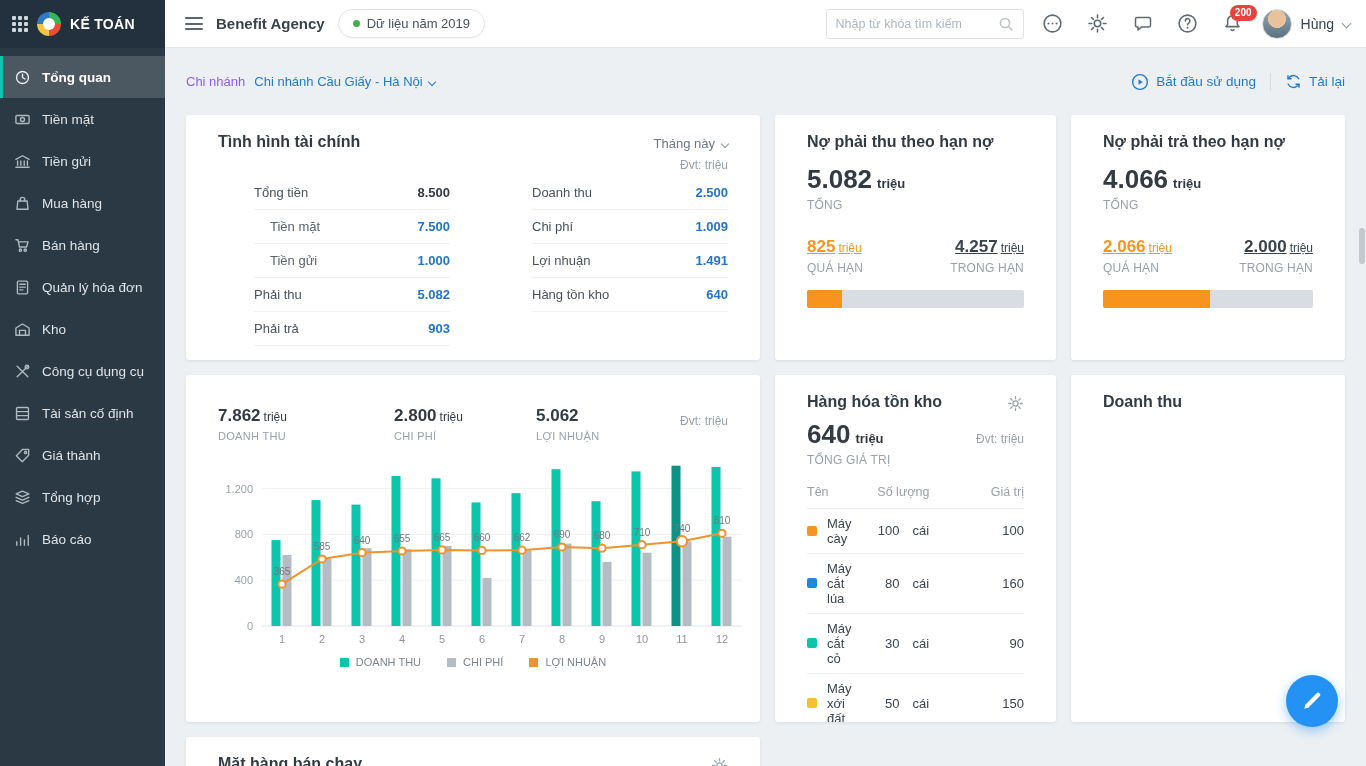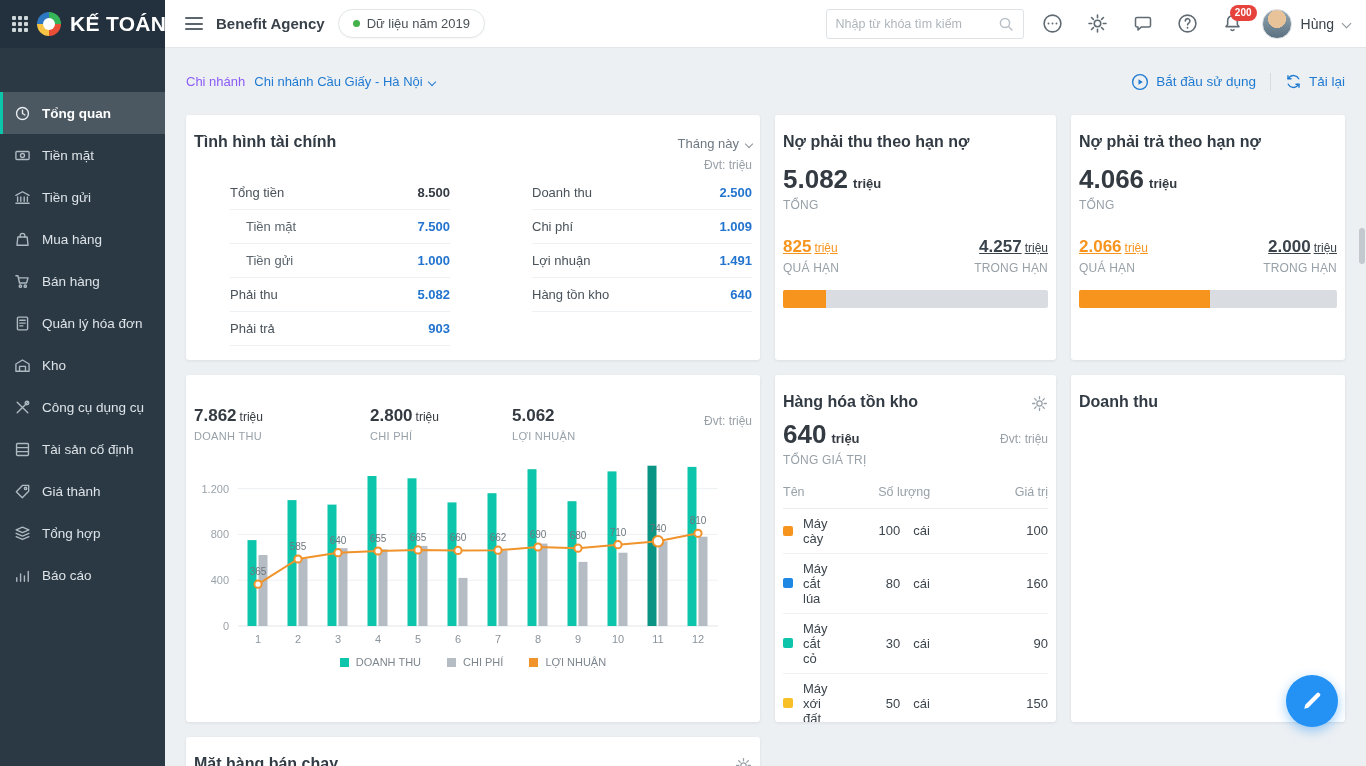--- a/index.html
+++ b/index.html
@@ -6,21 +6,21 @@
   html,body{width:1366px;height:766px;overflow:hidden;}
   body{font-family:"Liberation Sans",sans-serif;background:#edf0f3;position:relative;color:#39424a;}
 
   
   .topbar{position:absolute;top:0;left:0;width:1366px;height:48px;background:#fff;border-bottom:1px solid #e4e7ea;display:flex;z-index:5;}
   .brand{width:165px;height:48px;background:#22313d;display:flex;align-items:center;gap:9px;padding:0 12px;flex:none;}
   .grid-icon{display:grid;grid-template-columns:repeat(3,4px);gap:2px;cursor:pointer;}
   .grid-icon i{width:4px;height:4px;background:#cfd6da;border-radius:1px;}
   .logo-circle{width:24px;height:24px;border-radius:50%;background:conic-gradient(#35b558 0 25%,#e94f37 25% 50%,#f6c344 50% 75%,#2e78c2 75% 100%);position:relative;flex:none;}
   .logo-circle::after{content:"";position:absolute;inset:6px;background:#fff;border-radius:50%;}
-  .brand-text{color:#fff;font-weight:bold;font-size:21px;letter-spacing:.3px;white-space:nowrap;}
+  .brand-text{color:#fff;font-weight:bold;font-size:14px;letter-spacing:.3px;white-space:nowrap;}
   .topbar-main{flex:1;display:flex;align-items:center;padding:0 16px 0 20px;gap:13px;}
   .hamburger{width:18px;cursor:pointer;flex:none;}
   .hamburger i{display:block;height:2px;background:#5c666d;margin:3.5px 0;border-radius:1px;}
   .agency{font-size:15px;font-weight:bold;color:#39424a;white-space:nowrap;}
   .year-pill{display:flex;align-items:center;gap:7px;border:1px solid #e1e5e8;background:#fff;border-radius:15px;height:29px;padding:0 14px;font-size:13px;color:#4a5258;box-shadow:0 1px 2px rgba(0,0,0,.04);cursor:pointer;white-space:nowrap;}
   .year-pill .dot{width:7px;height:7px;border-radius:50%;background:#43b04a;}
   .top-spacer{flex:1;}
   .search-box{display:flex;align-items:center;width:198px;height:30px;border:1px solid #dfe3e6;border-radius:3px;padding:0 9px;background:#fff;flex:none;}
   .search-box input{border:none;outline:none;flex:1;font-size:12.5px;color:#444;font-family:inherit;min-width:0;}
   .search-box input::placeholder{color:#aeb6bc;}
@@ -29,36 +29,36 @@
   .badge{position:absolute;top:-2px;right:-8px;background:#e5433c;color:#fff;font-size:10px;line-height:1;padding:3px 5px;border-radius:8px;font-weight:bold;}
   .avatar{width:30px;height:30px;border-radius:50%;background:radial-gradient(circle at 50% 32%,#e8c39a 0 38%,rgba(0,0,0,0) 39%),linear-gradient(180deg,#93a7b3 0%,#5c7180 100%);border:1px solid #d8dde1;cursor:pointer;flex:none;}
   .user-name{font-size:14px;color:#39424a;margin-left:-4px;}
   .chev{display:inline-block;width:7px;height:7px;border-right:1.5px solid currentColor;border-bottom:1.5px solid currentColor;transform:rotate(45deg);vertical-align:2px;}
   .user-chev{color:#8a939b;margin-left:-4px;cursor:pointer;}
 
   
   .sidebar{position:absolute;left:0;top:48px;width:165px;bottom:0;background:#2b3945;padding-top:8px;z-index:4;}
   .side-item{display:flex;align-items:center;gap:11px;height:42px;padding:0 14px;color:#dde3e7;font-size:13.5px;cursor:pointer;position:relative;white-space:nowrap;}
   .side-item .s-icon{width:17px;height:17px;color:#aeb9c0;flex:none;display:flex;}
-  .side-item.active{background:#4b5761;font-weight:bold;color:#fff;margin-top:36px;}
+  .side-item.active{background:#4b5761;font-weight:bold;color:#fff;}
   .side-item.active .s-icon{color:#e8eef1;}
   .side-item.active::before{content:"";position:absolute;left:0;top:0;bottom:0;width:3px;background:#0dc5ab;}
 
   
   .content{position:absolute;left:165px;top:48px;right:0;bottom:0;overflow:hidden;}
   .subheader{height:67px;display:flex;align-items:center;padding:0 21px;gap:9px;}
   .sub-label{font-size:13px;color:#8b5cf6;}
   .branch-select{font-size:13px;color:#1f7ad1;cursor:pointer;display:flex;align-items:center;gap:6px;}
   .sub-actions{margin-left:auto;display:flex;align-items:center;gap:14px;justify-content:center;}
   .sub-link{display:flex;align-items:center;gap:7px;color:#1f7ad1;font-size:13.5px;cursor:pointer;}
   .v-divider{width:1px;height:18px;background:#d7dce0;}
 
   .grid{padding:0 21px;display:grid;grid-template-columns:574px 281px 1fr;grid-template-rows:245px 347px 160px;gap:15px;}
   .card{background:#fff;border-radius:3px;box-shadow:0 1px 3px rgba(35,45,55,.09);overflow:hidden;}
-  .card-pad{padding:18px 8px;position:relative;height:100%;}
+  .card-pad{padding:18px 32px;position:relative;height:100%;}
   .card-head{display:flex;align-items:flex-start;justify-content:space-between;}
   .card-title{font-size:16px;font-weight:bold;color:#323b44;}
   .period{display:flex;align-items:center;gap:7px;font-size:13px;color:#6e7880;cursor:pointer;margin-top:3px;}
   .period .chev{width:6px;height:6px;border-width:1.4px;color:#8a939b;vertical-align:1px;}
   .unit-note{font-size:12px;color:#98a1a8;text-align:right;}
   .gear-sm{color:#97a0a8;cursor:pointer;display:flex;margin-top:2px;}
 
   
   .cardA .unit-note{margin-top:7px;}
   .fin-cols{display:grid;grid-template-columns:1fr 1fr;column-gap:46px;margin-top:4px;}

